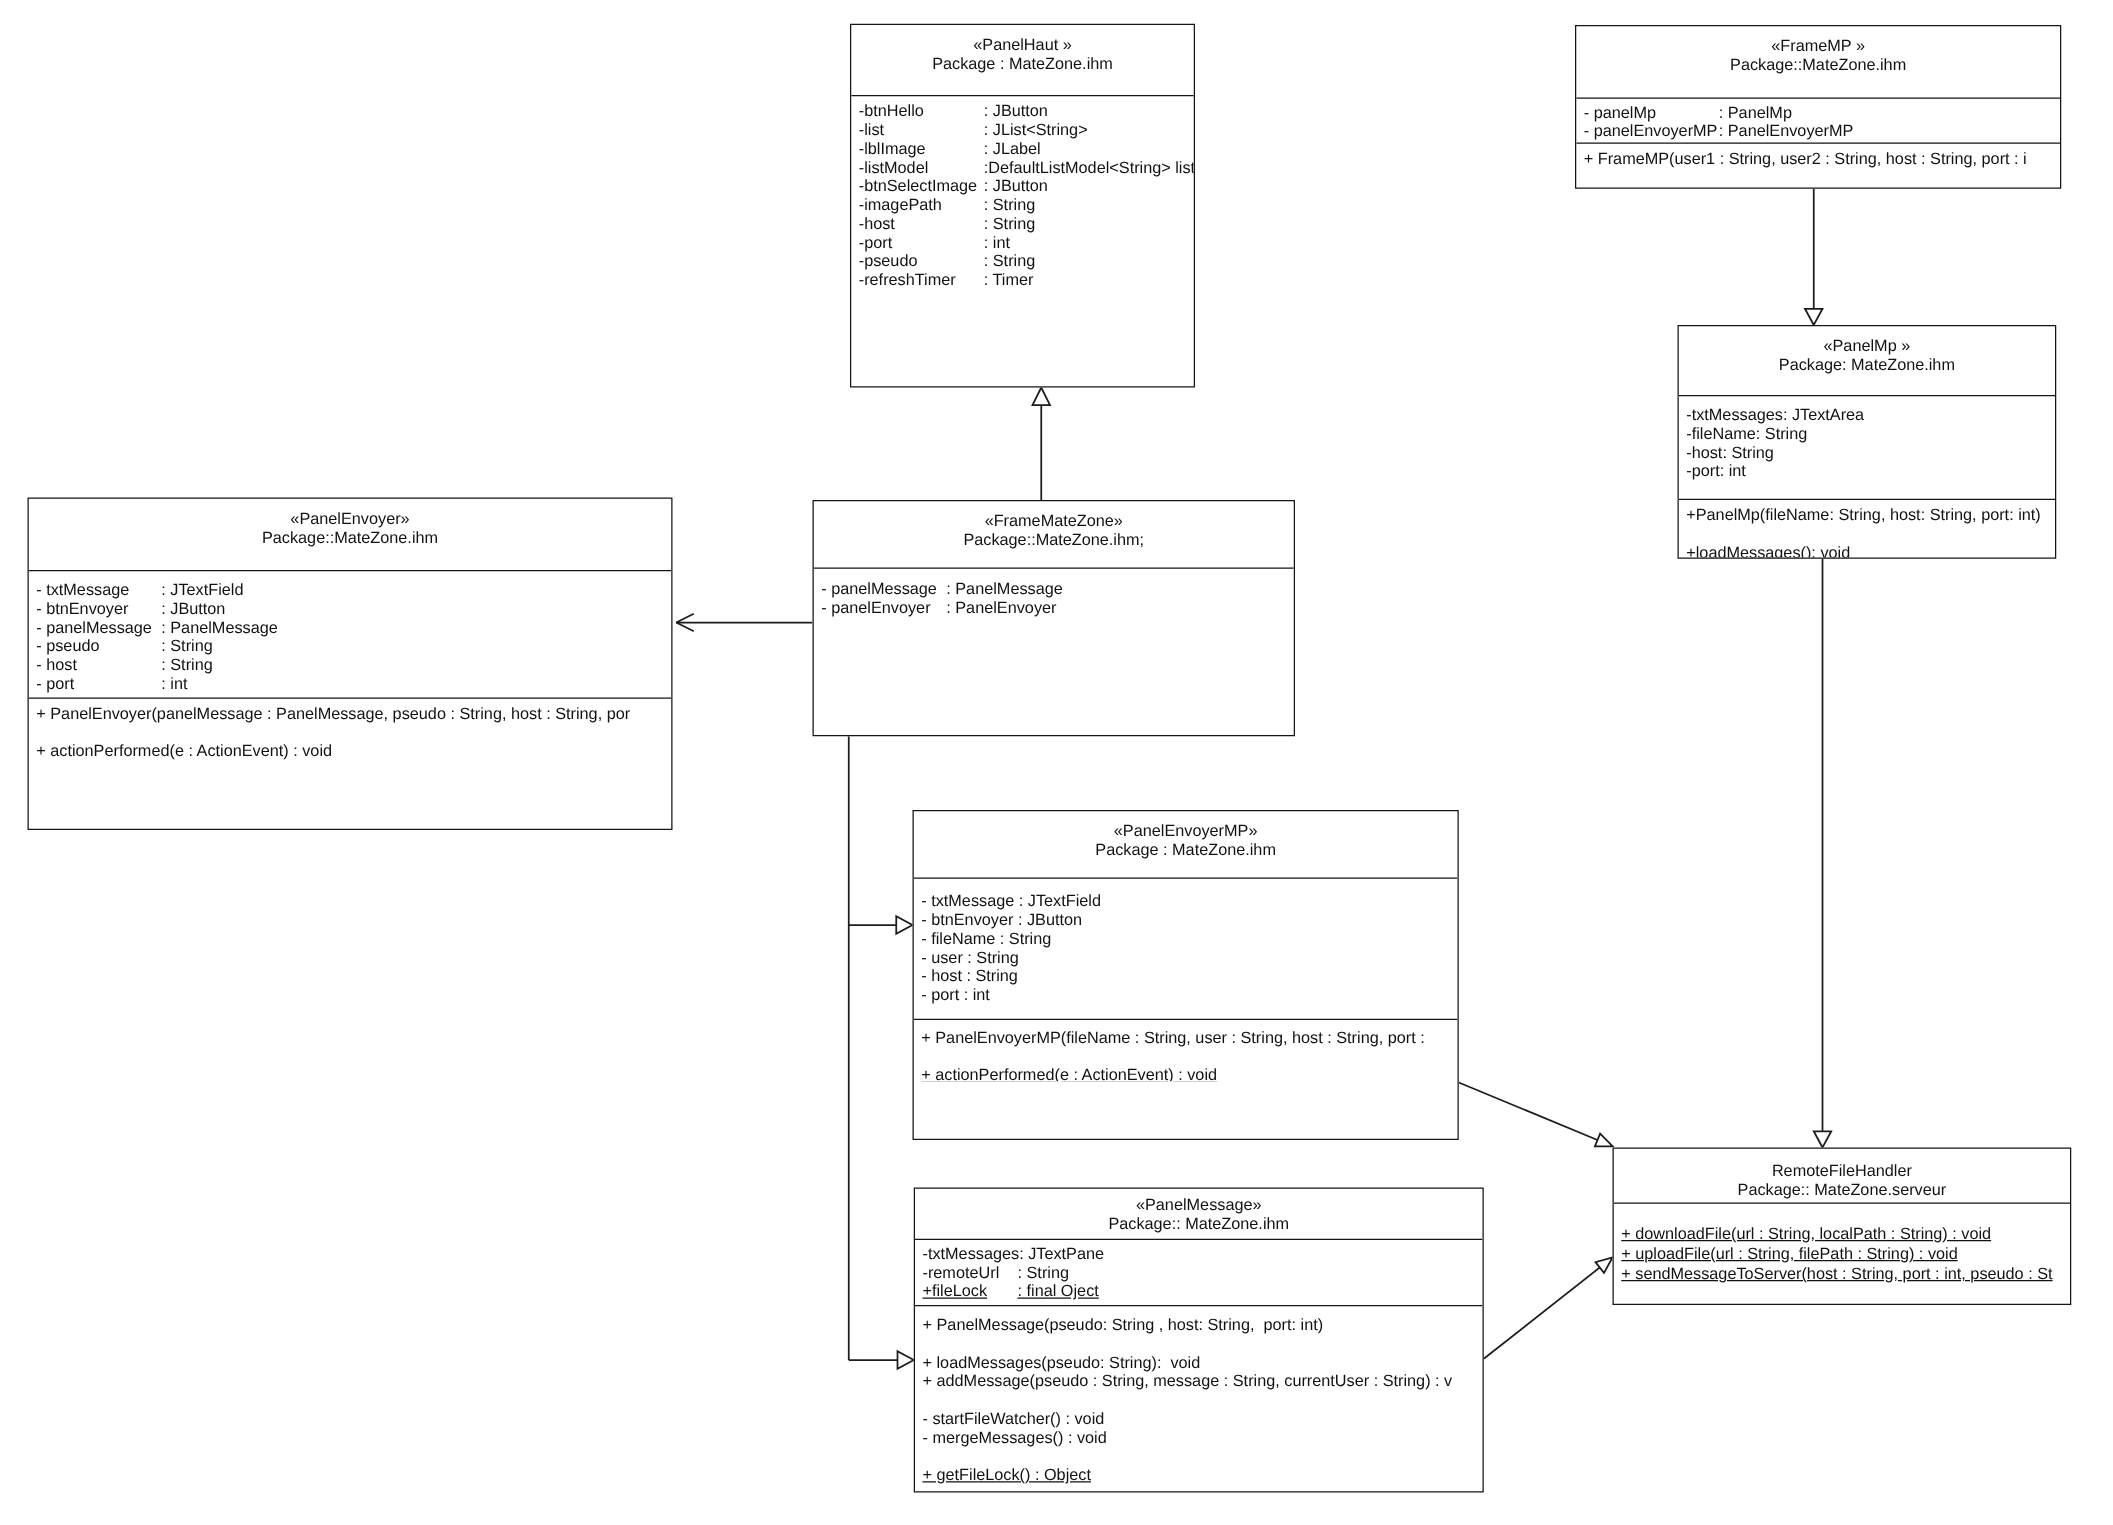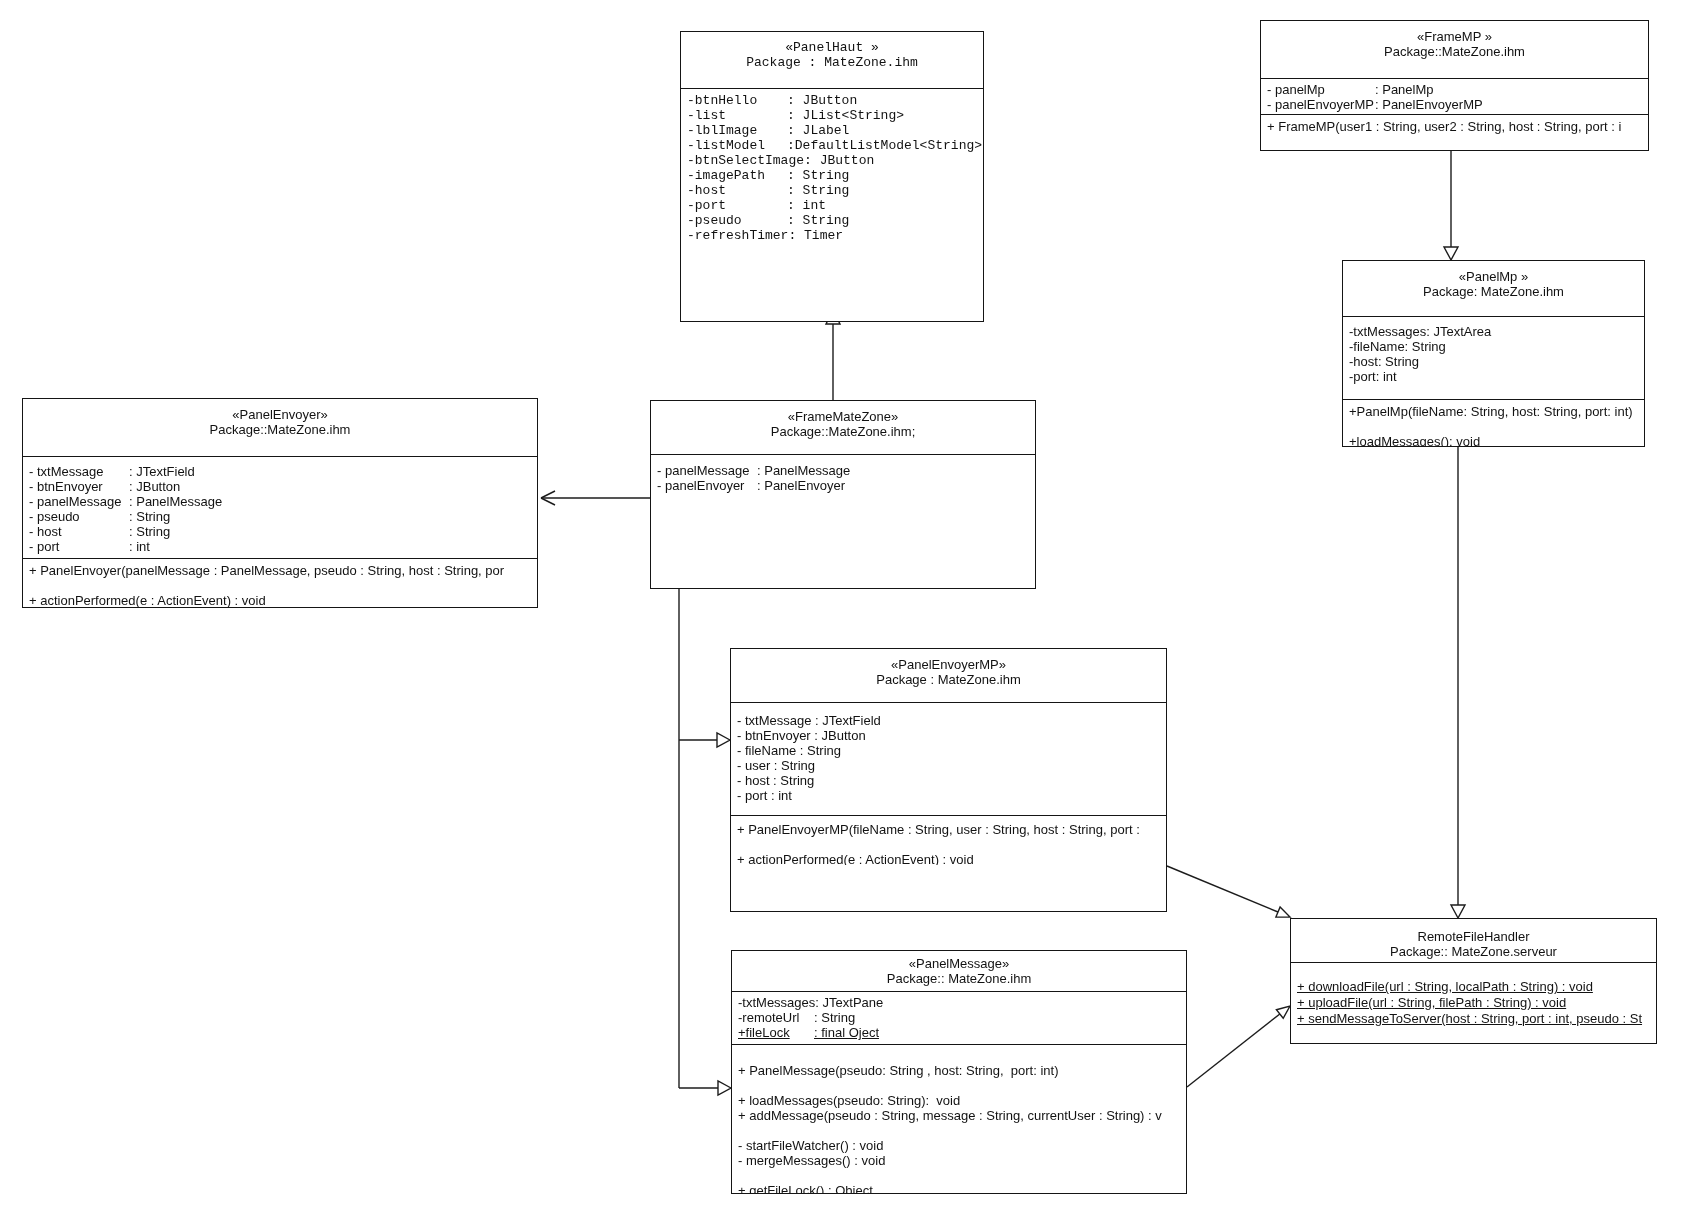--- a/index.html
+++ b/index.html
@@ -58,21 +58,21 @@
       <line x1="1167" y1="866" x2="1278" y2="912"></line>
       <polygon points="1290,917 1275.9,917.1 1280.1,906.9" fill="#ffffff"></polygon>
     </g>
 
     <g stroke="#1c1c1c" stroke-width="1.4" fill="none">
       <line x1="1187" y1="1087" x2="1279.8" y2="1014"></line>
       <polygon points="1290,1006 1283.2,1018.3 1276.4,1009.7" fill="#ffffff"></polygon>
     </g>
   </svg>
 
-  <div class="uml-class" style="left:680px; top:31px; width:304px; height:291px;font-family:Liberation Mono, monospace; --nw:100px;">
+  <div class="uml-class" style="left:680px; top:19px; width:276px; height:291px; --nw:100px;">
     <div class="hd" style="height:56px">
       <div class="ln">«PanelHaut »</div>
       <div class="ln">Package : MateZone.ihm</div>
     </div>
     <div class="sec" style="height:165px">
       <div class="row"><span class="nm">-btnHello</span><span>: JButton</span></div>
       <div class="row"><span class="nm">-list</span><span>: JList&lt;String&gt;</span></div>
       <div class="row"><span class="nm">-lblImage</span><span>: JLabel</span></div>
       <div class="row"><span class="nm">-listModel</span><span>:DefaultListModel&lt;String&gt; listMo</span></div>
       <div class="row"><span class="nm">-btnSelectImage</span><span>: JButton</span></div>
@@ -91,21 +91,21 @@
     </div>
     <div class="sec" style="height:36px; padding-top:3px">
       <div class="row"><span class="nm">- panelMp</span><span>: PanelMp</span></div>
       <div class="row"><span class="nm">- panelEnvoyerMP</span><span>: PanelEnvoyerMP</span></div>
     </div>
     <div class="sec" style="height:38px">
       <div class="row">+ FrameMP(user1 : String, user2 : String, host : String, port : i</div>
     </div>
   </div>
 
-  <div class="uml-class" style="left:22px; top:398px; width:516px; height:210px; --nw:100px;">
+  <div class="uml-class" style="left:22px; top:398px; width:516px; height:266px; --nw:100px;">
     <div class="hd" style="height:57px">
       <div class="ln">«PanelEnvoyer»</div>
       <div class="ln">Package::MateZone.ihm</div>
     </div>
     <div class="sec" style="height:102px; padding-top:7px">
       <div class="row"><span class="nm">- txtMessage</span><span>: JTextField</span></div>
       <div class="row"><span class="nm">- btnEnvoyer</span><span>: JButton</span></div>
       <div class="row"><span class="nm">- panelMessage</span><span>: PanelMessage</span></div>
       <div class="row"><span class="nm">- pseudo</span><span>: String</span></div>
       <div class="row"><span class="nm">- host</span><span>: String</span></div>
@@ -170,21 +170,21 @@
   <div class="uml-class" style="left:731px; top:950px; width:456px; height:244px; --nw:76px;">
     <div class="hd" style="height:40px; padding-top:5px">
       <div class="ln">«PanelMessage»</div>
       <div class="ln">Package:: MateZone.ihm</div>
     </div>
     <div class="sec" style="height:53px; padding-top:3px">
       <div class="row"><span class="nm">-txtMessages</span><span>: JTextPane</span></div>
       <div class="row"><span class="nm">-remoteUrl</span><span>: String</span></div>
       <div class="row"><span class="nm u">+fileLock</span><span class="u">: final Oject</span></div>
     </div>
-    <div class="sec" style="height:151px; padding-top:18px">
+    <div class="sec" style="height:151px; padding-top:7px">
       <div class="row">+ PanelMessage(pseudo: String , host: String,  port: int)</div>
       <div class="row"></div>
       <div class="row">+ loadMessages(pseudo: String):  void</div>
       <div class="row">+ addMessage(pseudo : String, message : String, currentUser : String) : v</div>
       <div class="row"></div>
       <div class="row">- startFileWatcher() : void</div>
       <div class="row">- mergeMessages() : void</div>
       <div class="row"></div>
       <div class="row u">+ getFileLock() : Object</div>
     </div>

